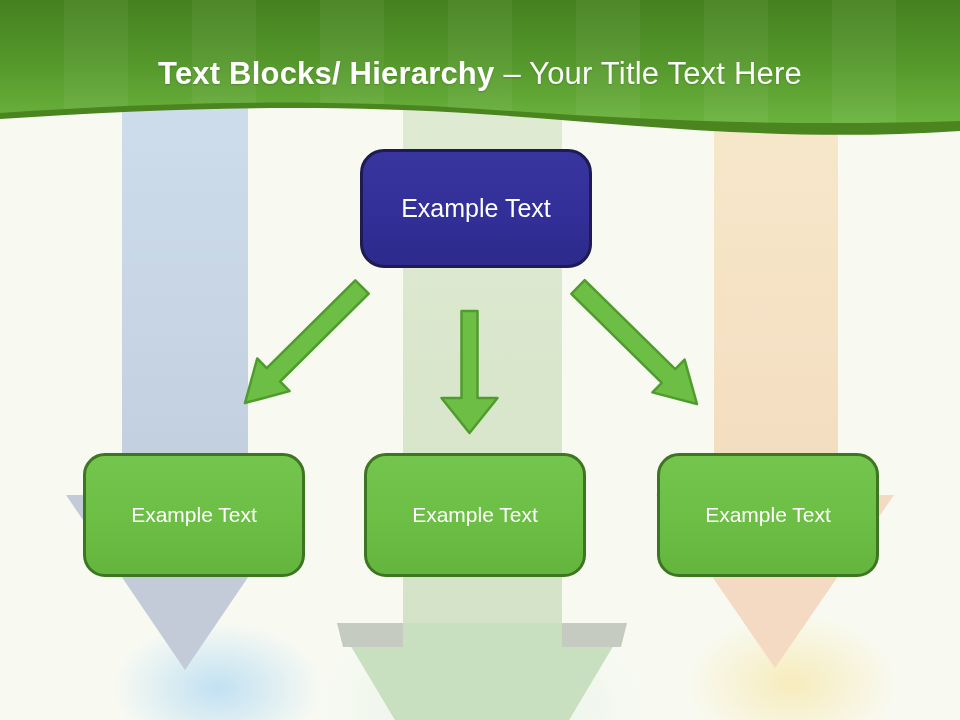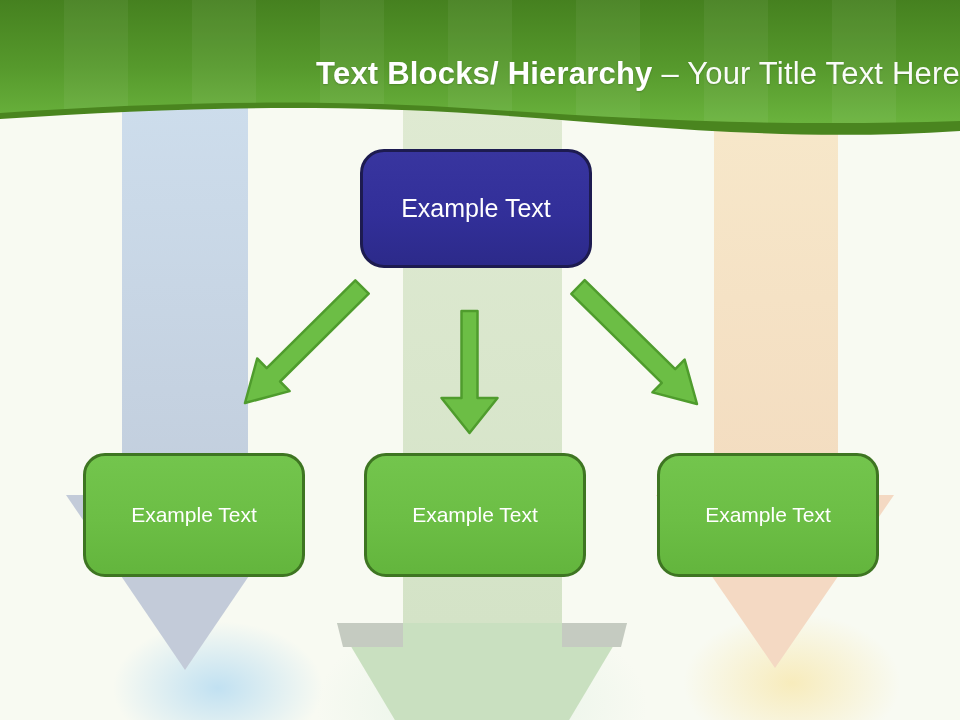--- a/index.html
+++ b/index.html
@@ -9,21 +9,21 @@
     background:
       radial-gradient(150px 95px at 218px 688px, rgba(148,204,242,.55), rgba(148,204,242,0) 70%),
       radial-gradient(155px 100px at 792px 683px, rgba(247,226,152,.60), rgba(247,226,152,0) 70%),
       radial-gradient(230px 130px at 482px 705px, rgba(205,232,215,.45), rgba(205,232,215,0) 72%),
       #f8faf2;
   }
   .layer{position:absolute;left:0;top:0;}
   
   .title{
     position:absolute;left:0;top:54px;width:100%;
-    text-align:right;color:#ffffff;font-size:31px;line-height:40px;
+    text-align:center;color:#ffffff;font-size:31px;line-height:40px;
     text-shadow:0 1px 2px rgba(0,0,0,.18);
     letter-spacing:.2px;
   }
   .title .bold{font-weight:700;}
   .title .light{font-weight:400;margin-left:9px;opacity:.97;}
   
   .node{
     position:absolute;display:flex;align-items:center;justify-content:center;
     color:#ffffff;text-align:right;box-sizing:border-box;
   }

